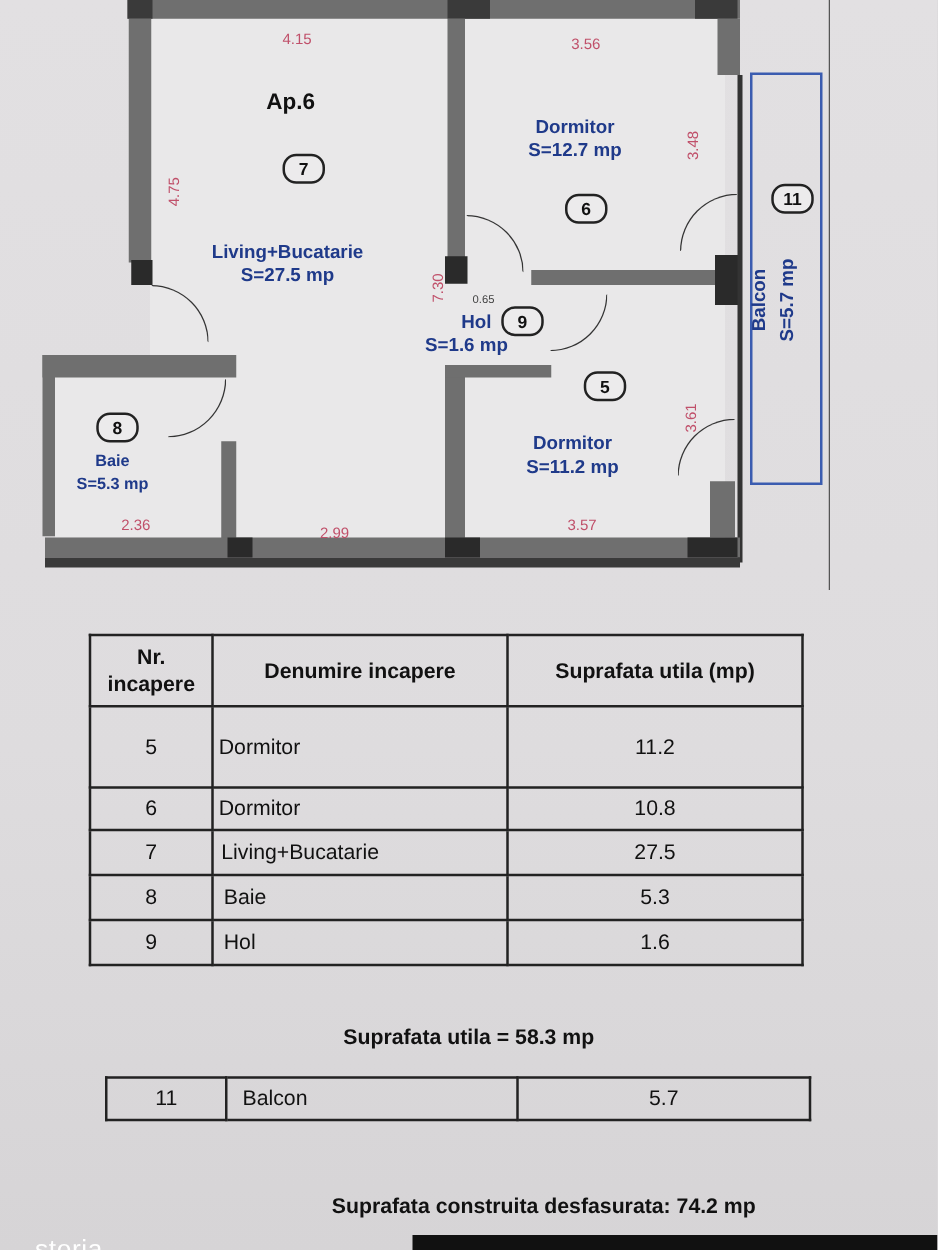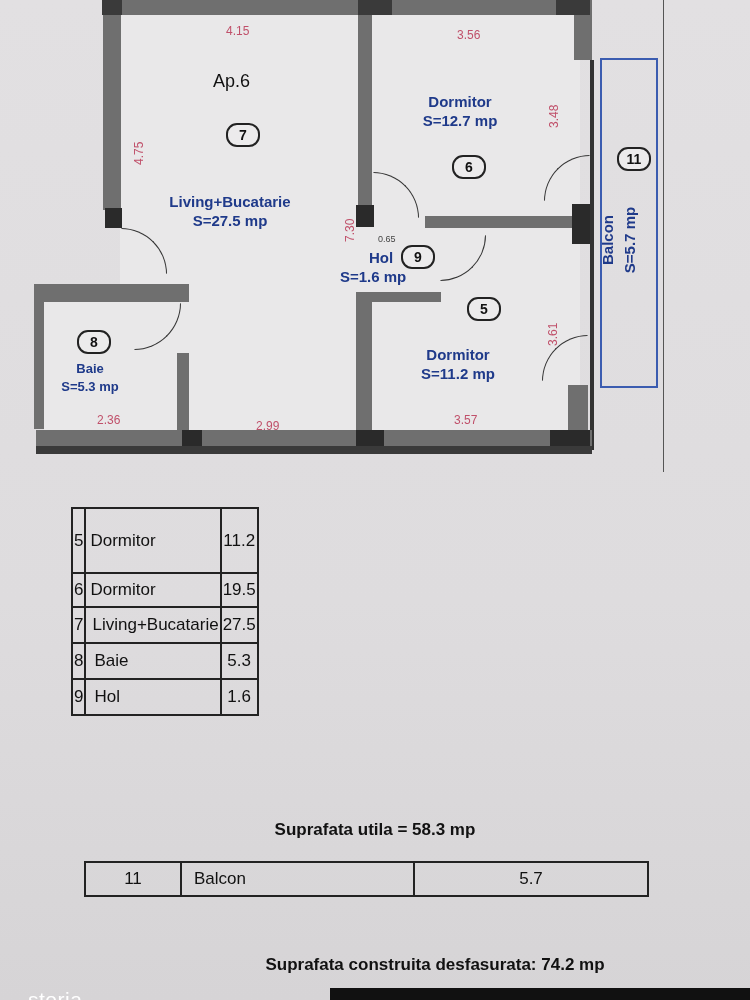--- a/index.html
+++ b/index.html
@@ -18,21 +18,21 @@
   .wall.dark { background:#3a3a3a; }
   .wall.col { background:#2a2a2a; }
   .floor { position:absolute; background:#e9e8e9; }
   .dim { position:absolute; color:#c0506a; font-size:12px; }
   .dim.v { transform:rotate(-90deg); transform-origin:left top; }
   .rlabel { position:absolute; color:#1f3a8a; font-weight:bold; font-size:15px; text-align:center; line-height:19px; }
   .rnum {
     position:absolute; width:30px; height:20px; border:2px solid #222; border-radius:11px;
     font-weight:bold; font-size:14px; text-align:center; line-height:20px; color:#111; background:#ecebec;
   }
-  .aptitle { position:absolute; font-weight:normal; font-size:18px; color:#111;text-align:center; }
+  .aptitle { position:absolute; font-weight:bold; font-size:18px; color:#111;text-align:center; }
   .door { position:absolute; border:1px solid #333; border-color:#333 #333 transparent transparent; border-radius:0 100% 0 0; }
   .balcony { position:absolute; border:2px solid #3b5cb0; }
   .table-wrap { position:absolute; }
   table.rooms { border-collapse:collapse; font-size:17px; color:#111; }
   table.rooms td, table.rooms th { border:2px solid #222; }
   table.rooms th { font-weight:bold; font-size:17px; }
   .summary { position:absolute; left:0; width:750px; text-align:center; font-weight:bold; color:#111; font-size:17px; }
   .storia { position:absolute; left:28px; top:956px; color:#fff; font-weight:normal; font-size:21px; letter-spacing:0.5px;margin-top:32px; }
   .bottom-bar { position:absolute; left:330px; top:988px; width:420px; height:12px; background:#111; }
 </style>
@@ -129,29 +129,34 @@
     <div class="rnum" style="left:617px;top:147px;">11</div>
     <div class="rlabel" style="left:597px;top:300px;width:120px;transform:rotate(-90deg);transform-origin:left top;line-height:22px;">
       <div>Balcon</div>
       <div>S=5.7 mp</div>
     </div>
   </div>
 
   <div class="table-wrap" style="left:71px;top:507px;">
     <table class="rooms">
       <tbody>
+          <tr style="height:57px;">
+        <th style="width:94px;line-height:22px;">Nr. incapere</th>
+        <th style="width:232px;">Denumire incapere</th>
+        <th style="width:232px;">Suprafata utila (mp)</th>
+      </tr>
       <tr style="height:65px;">
         <td style="text-align:center;">5</td>
         <td style="padding-left:4px;">Dormitor</td>
         <td style="text-align:center;">11.2</td>
       </tr>
       <tr style="height:34px;">
         <td style="text-align:center;">6</td>
         <td style="padding-left:4px;">Dormitor</td>
-        <td style="text-align:center;">19.5</td>
+        <td style="text-align:center;">10.8</td>
       </tr>
       <tr style="height:36px;">
         <td style="text-align:center;">7</td>
         <td style="padding-left:6px;">Living+Bucatarie</td>
         <td style="text-align:center;border-radius:16px;">27.5</td>
       </tr>
       <tr style="height:36px;">
         <td style="text-align:center;">8</td>
         <td style="padding-left:8px;">Baie</td>
         <td style="text-align:center;">5.3</td>

